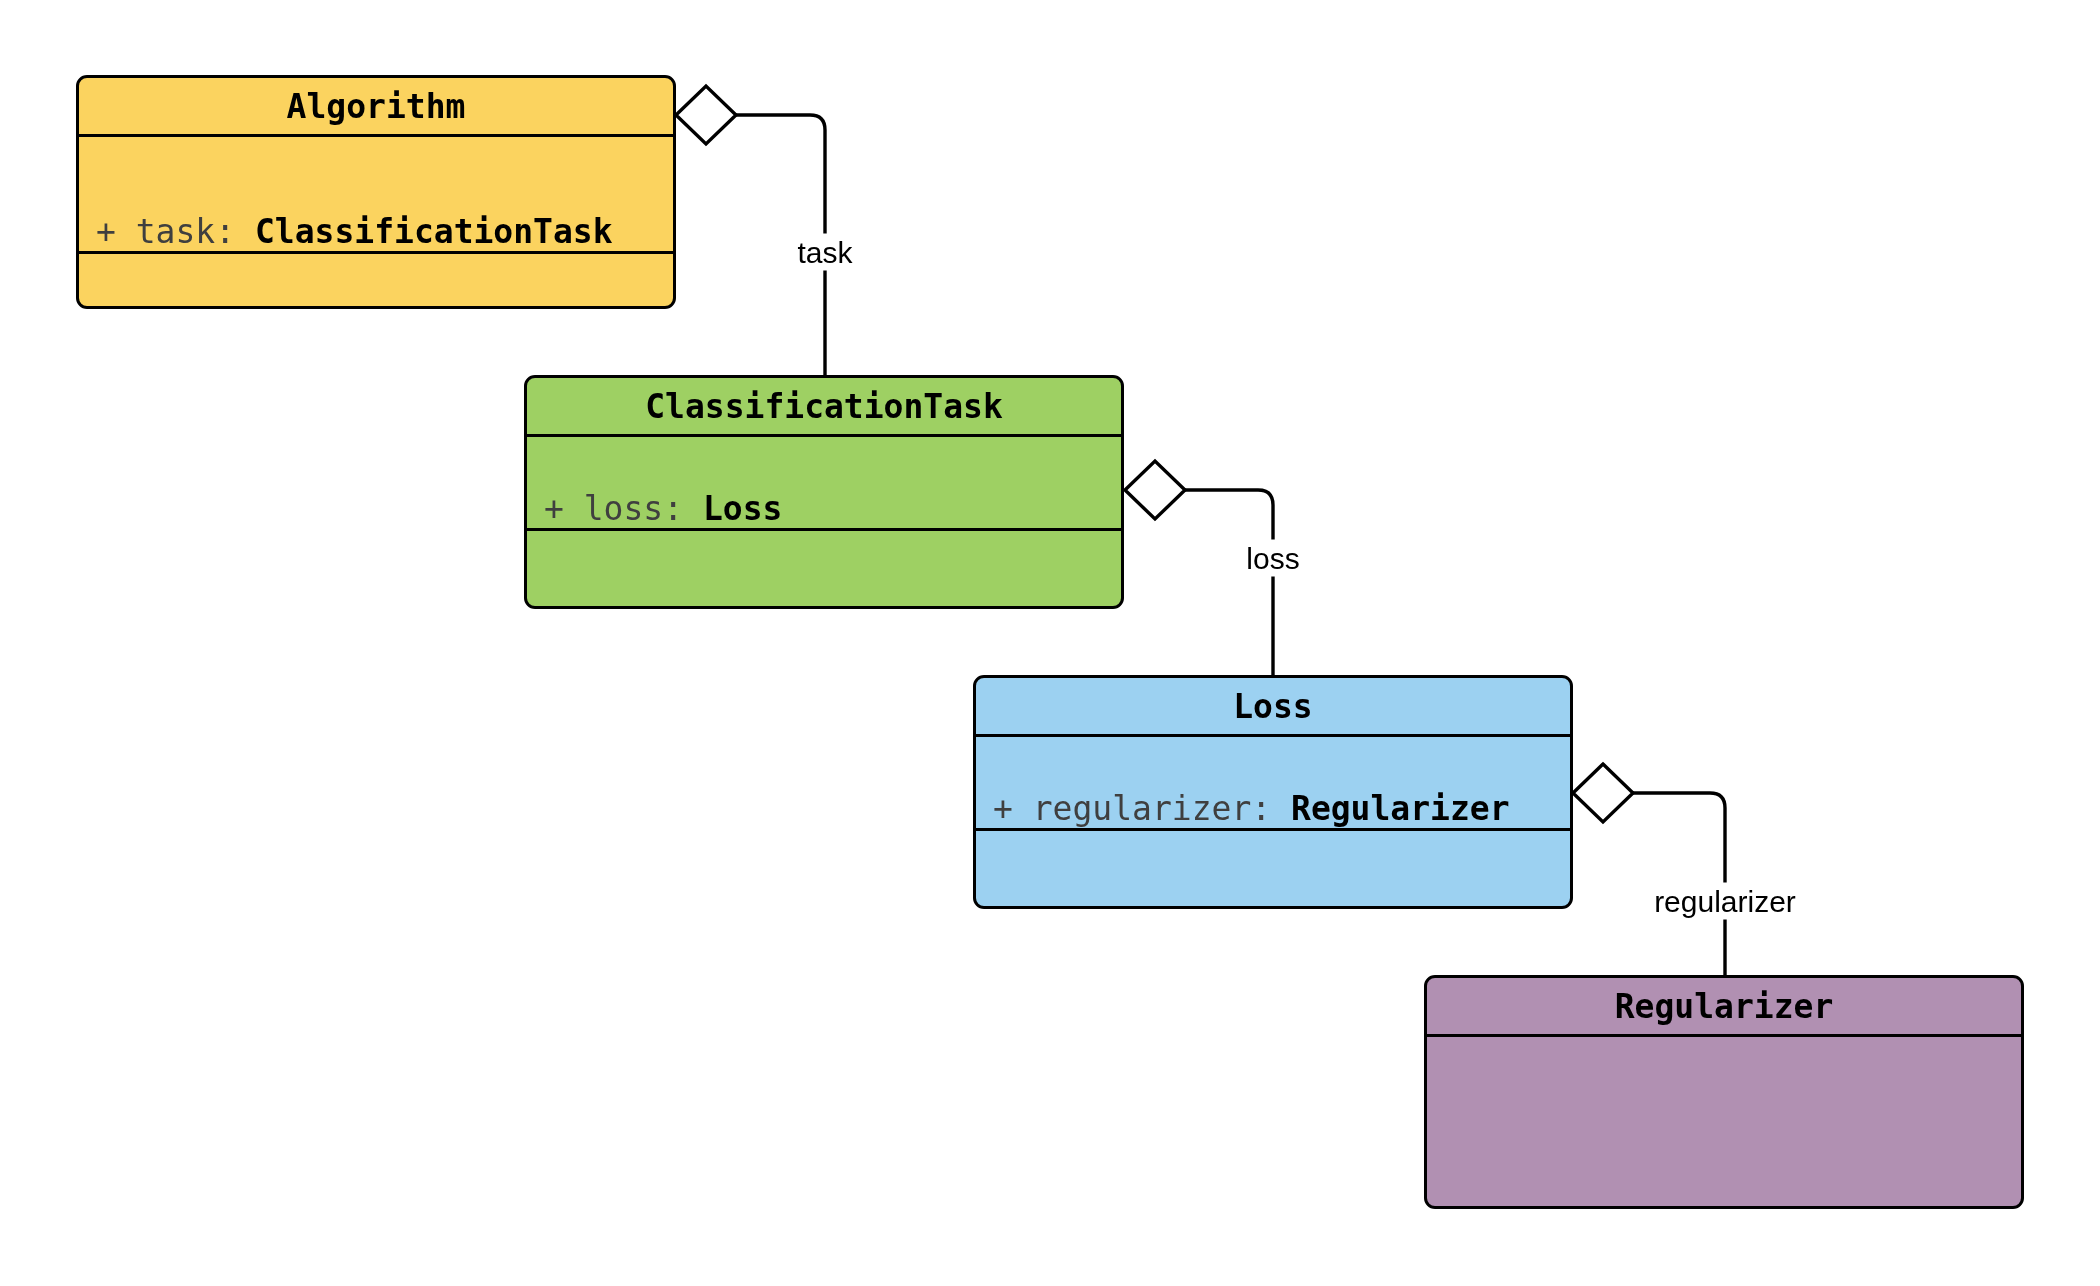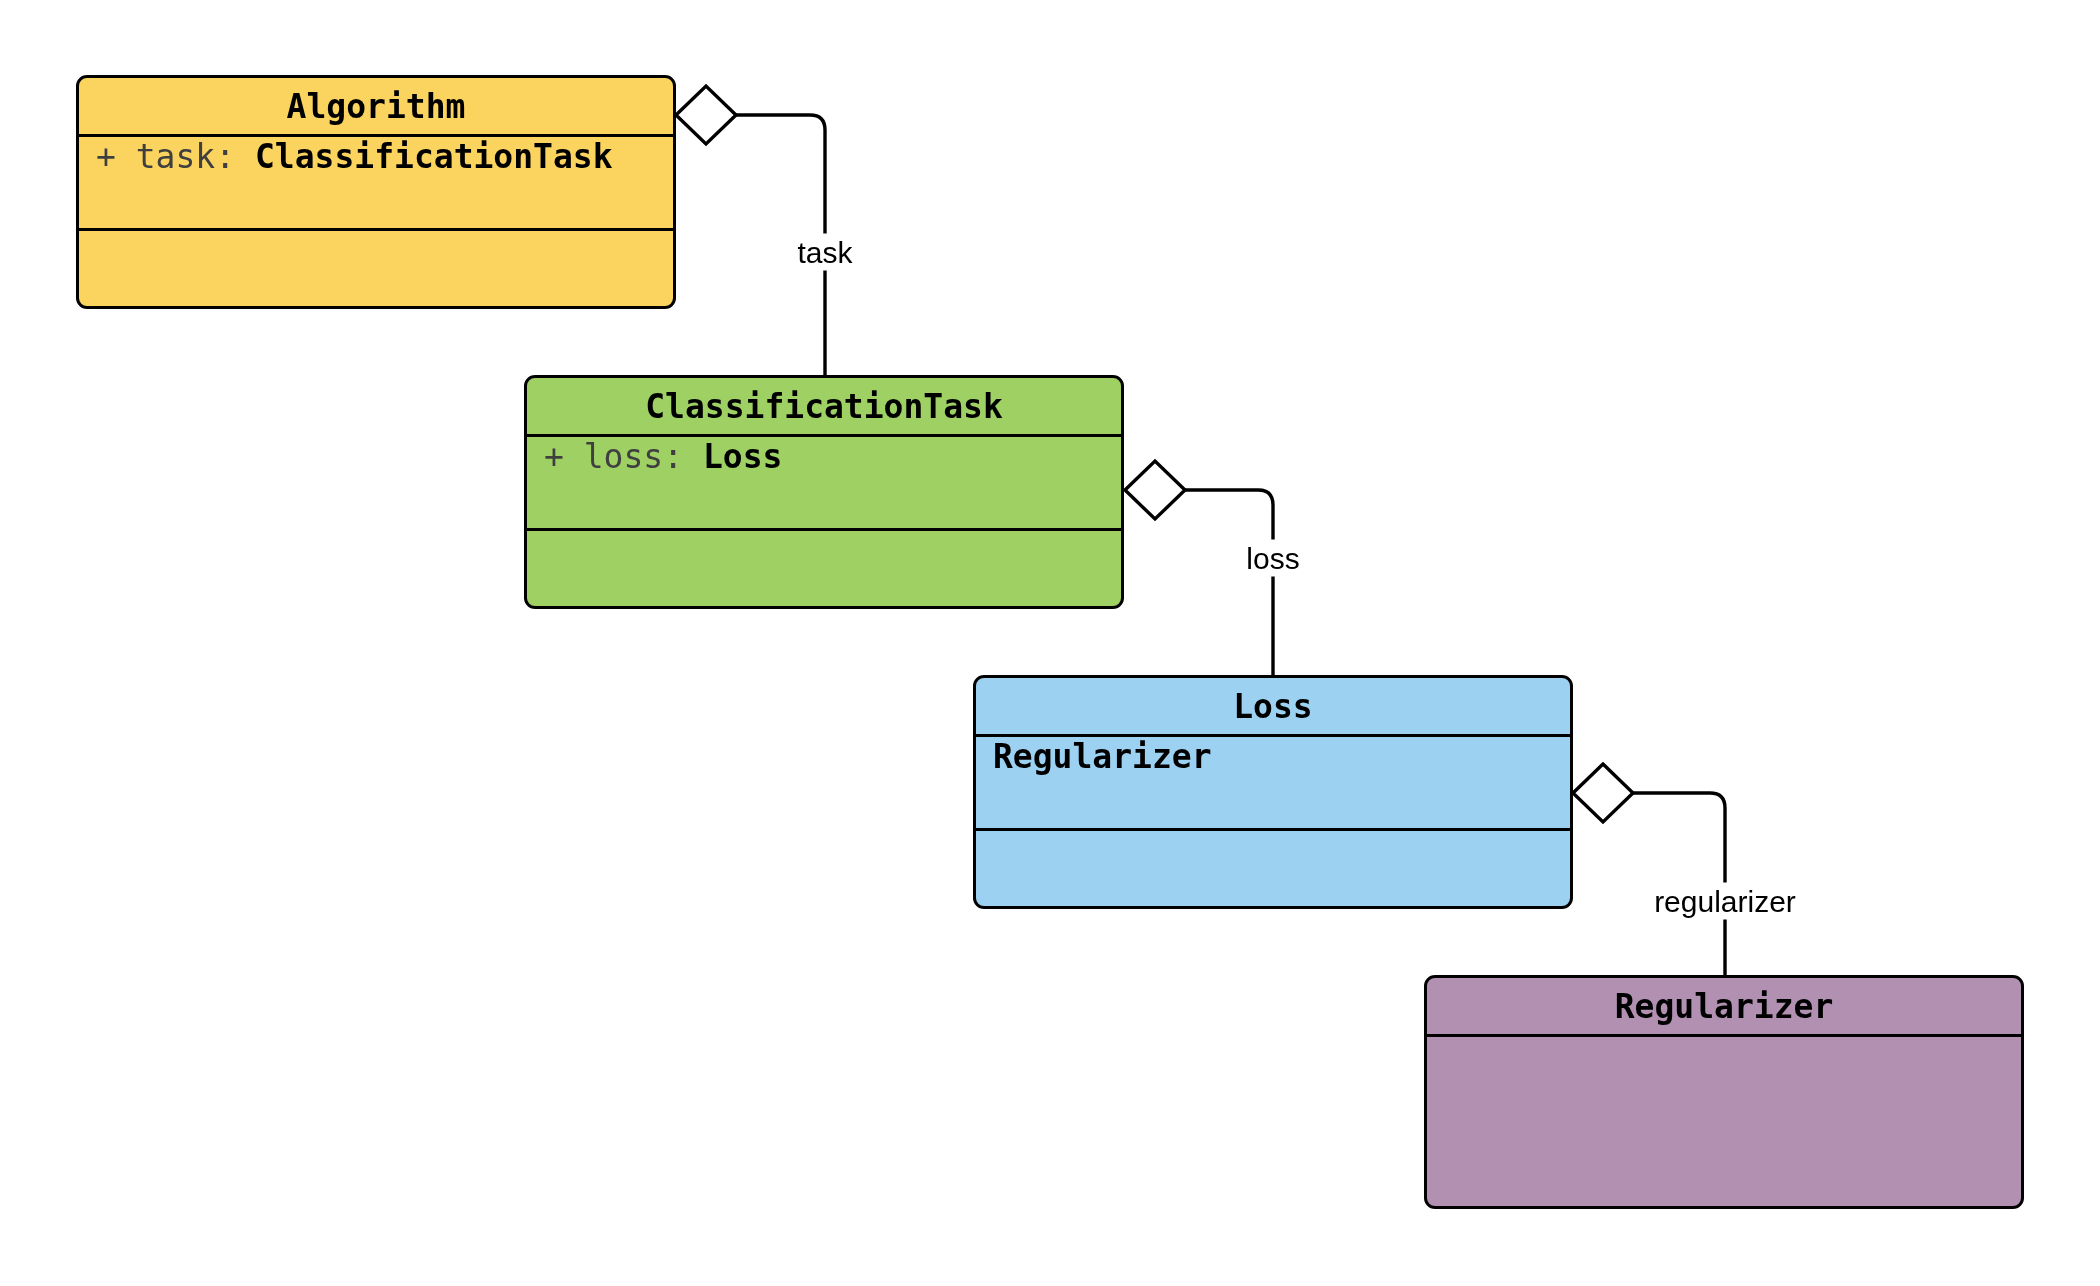--- a/index.html
+++ b/index.html
@@ -51,21 +51,21 @@
     font-size: 33px;
     font-weight: bold;
     color: #000000;
     letter-spacing: 0;
   }
   .class-attrs {
     height: 94px;
     box-sizing: border-box;
     border-bottom: 3px solid #000000;
     display: flex;
-    align-items: flex-start;
+    align-items: flex-end;
     padding-left: 17px;
     font-size: 33px;
     white-space: pre;
   }
   .attr-prefix {
     color: #3f3f3f;
   }
   .attr-type {
     color: #000000;
     font-weight: bold;
@@ -98,40 +98,40 @@
     <g>
       <path class="edge-path" d="M 1185 490 H 1258 Q 1273 490 1273 505 V 676"></path>
       <polygon class="diamond" points="1125,490 1155,461 1185,490 1155,519"></polygon>
     </g>
     <g>
       <path class="edge-path" d="M 1633 793 H 1710 Q 1725 793 1725 808 V 976"></path>
       <polygon class="diamond" points="1573,793 1603,764 1633,793 1603,822"></polygon>
     </g>
   </svg>
 
-  <div class="class-box" style="left: 76px; top: 75px; background-color: rgb(251, 211, 95);">
+  <div class="class-box" style="left: 76px; top: 75px; background-color: rgb(251, 211, 95); gap: 23px;">
     <div class="class-title">Algorithm</div>
     <div class="class-attrs">
       <span class="attr-prefix">+ task: </span><span class="attr-type">ClassificationTask</span>
     </div>
     <div class="class-methods"></div>
   </div>
 
   <div class="class-box" style="left: 524px; top: 375px; background-color: rgb(158, 208, 99);">
     <div class="class-title">ClassificationTask</div>
     <div class="class-attrs">
       <span class="attr-prefix">+ loss: </span><span class="attr-type">Loss</span>
     </div>
     <div class="class-methods"></div>
   </div>
 
   <div class="class-box" style="left: 973px; top: 675px; background-color: rgb(156, 209, 241);">
     <div class="class-title">Loss</div>
     <div class="class-attrs">
-      <span class="attr-type">Regularizer</span>
+      <span class="attr-prefix">+ regularizer: </span><span class="attr-type">Regularizer</span>
     </div>
     <div class="class-methods"></div>
   </div>
 
   <div class="class-box" style="left: 1424px; top: 975px; background-color: rgb(177, 144, 178);">
     <div class="class-title">Regularizer</div>
     <div class="class-methods"></div>
   </div>
 
   <div class="edge-label" style="left:825px; top:252px;">task</div>

